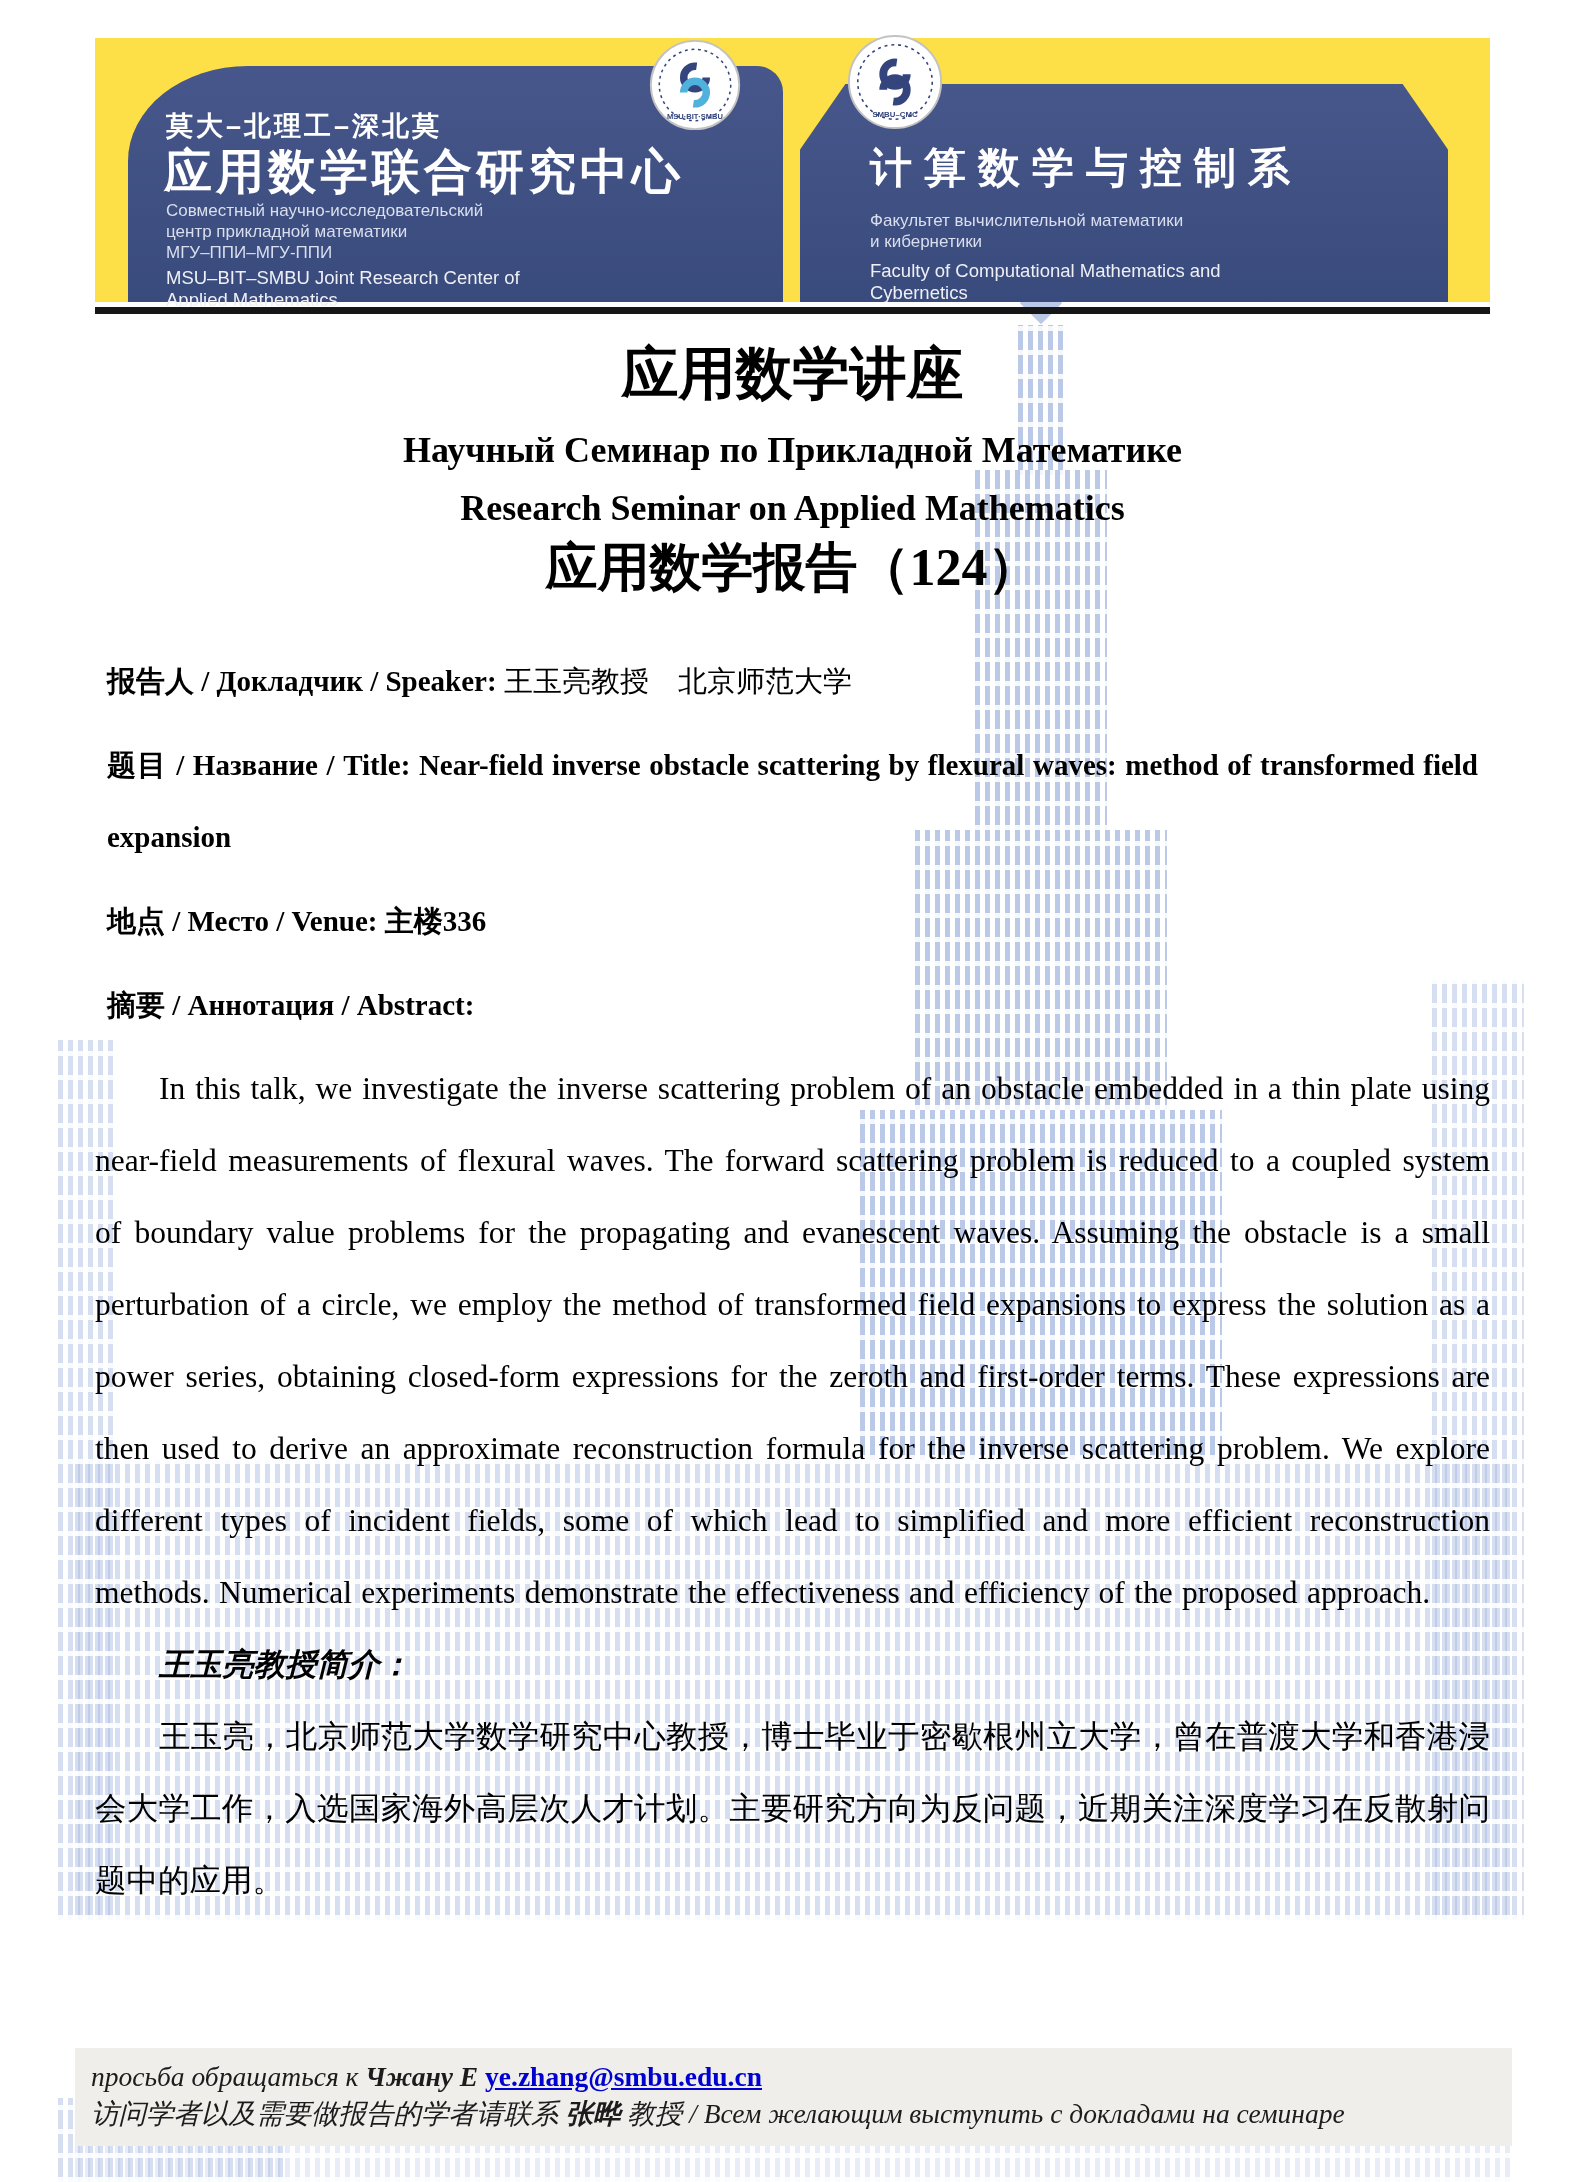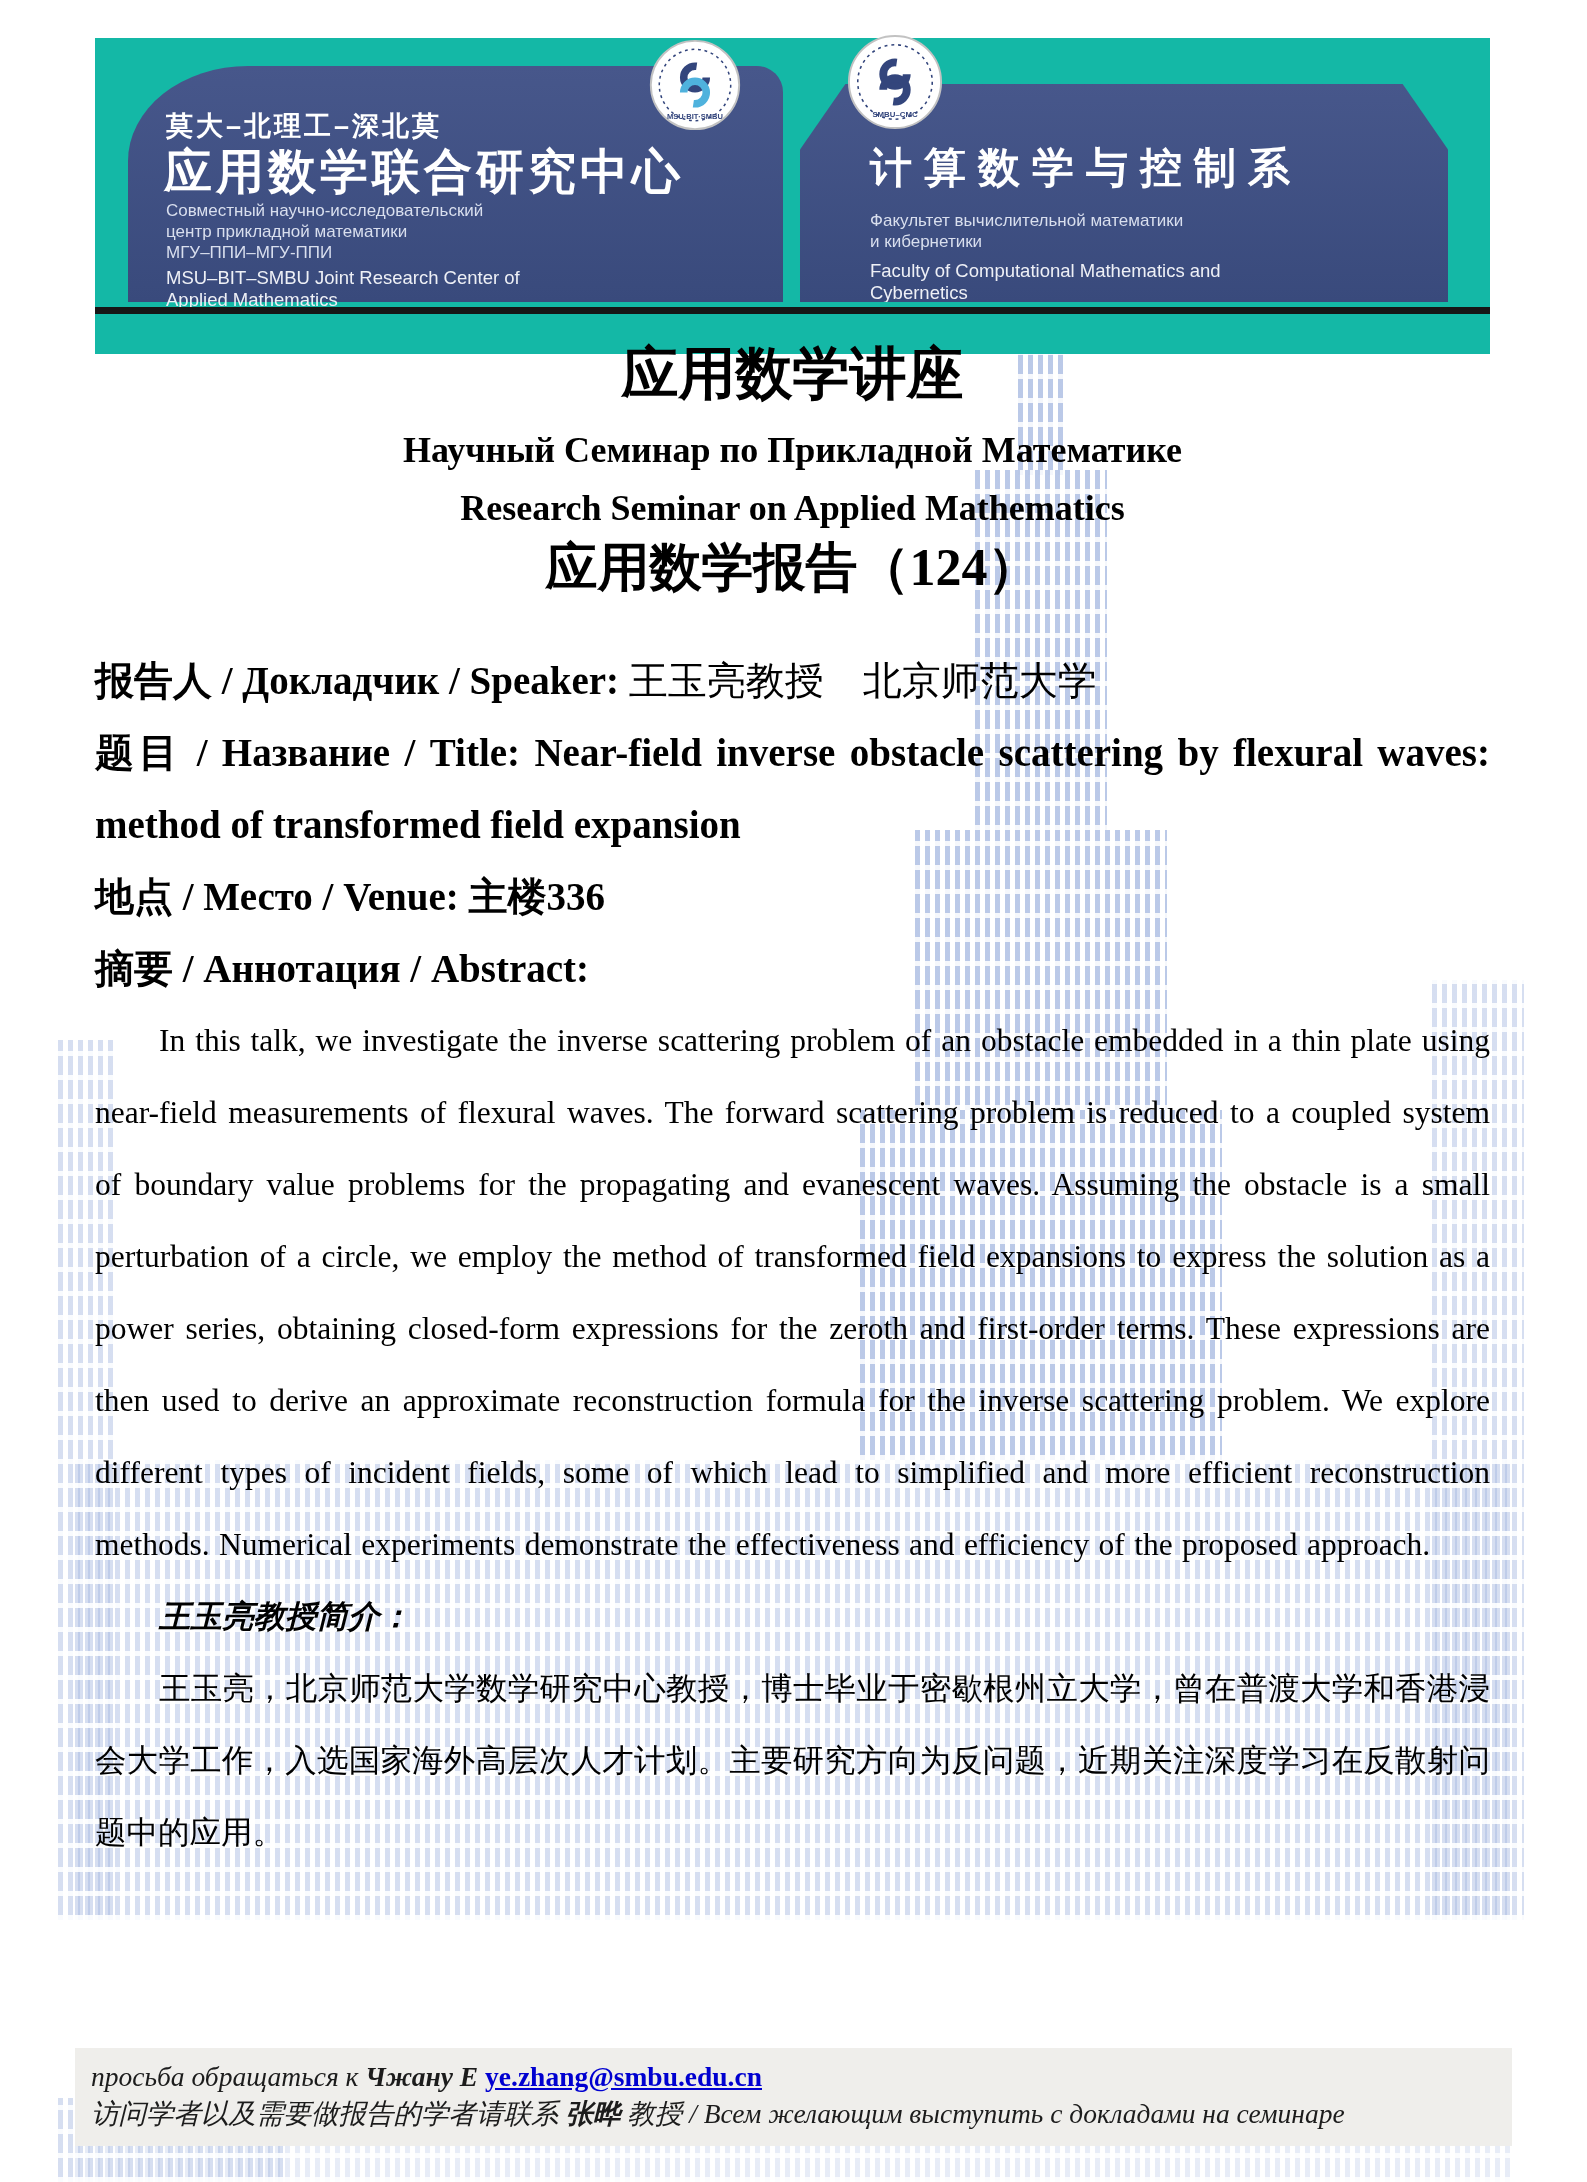--- a/index.html
+++ b/index.html
@@ -18,22 +18,22 @@
   }
   .wm.light { opacity:.6; }
   .wm.faint { opacity:.35; }
   .wm-star {
     position:absolute; z-index:0; left:1026px; top:288px; width:30px; height:30px;
     transform:rotate(45deg); background:rgba(164,183,224,.75);
   }
 
   
   .header-panel {
-    position:absolute; z-index:1; left:95px; top:38px; width:1395px; height:316px;
-    background:#14b8a6;
+    position:absolute; z-index:1; left:95px; top:38px; width:1395px; height:264px;
+    background:#fde047;
   }
   .banner { position:absolute; color:#fff; background:linear-gradient(180deg,#47578b,#394a7c); }
   .banner-left  { left:33px;  top:28px; width:655px; height:236px; border-radius:120px 26px 0 0 / 95px 26px 0 0; }
   .banner-right { left:705px; top:46px; width:648px; height:218px;
                   clip-path:polygon(0 30%, 7% 0, 93% 0, 100% 30%, 100% 100%, 0 100%); }
   .banner span { position:absolute; font-family:"Liberation Sans","DejaVu Sans",sans-serif; }
   .bl-tagline { left:38px; top:42px;  font-size:27px; font-weight:bold; letter-spacing:3px; }
   .bl-title   { left:36px; top:74px;  font-size:48px; font-weight:bold; letter-spacing:4px; }
   .bl-ru      { left:38px; top:134px; font-size:17px;   line-height:21px; color:#d9dfee; white-space:pre-line; }
   .bl-en      { left:38px; top:201px; font-size:18.5px; line-height:22px; color:#eef0f6; white-space:pre-line; }
@@ -50,21 +50,21 @@
 
   
   .content { position:absolute; z-index:1; left:95px; top:322px; width:1395px; }
   .titles { text-align:center; }
   .t-zh     { font-size:57px; font-weight:bold; margin:14px 0 4px; }
   .t-ru     { font-size:36px; font-weight:bold; margin:16px; }
   .t-en     { font-size:36px; font-weight:bold; margin:0; }
   .t-series { font-size:52px; font-weight:bold; margin:4px 0 0; }
 
   .details { margin-top:42px; }
-  .row { font-size:39px; line-height:72px; margin:0; text-align:justify; }
+  .row { font-size:29px; line-height:72px; margin:12px; text-align:justify; }
   .row .lbl { font-weight:bold; }
   .row .val-bold { font-weight:bold; }
 
   .para {
     font-size:31.5px; line-height:72px; margin:0;
     text-align:justify; text-indent:64px; word-spacing:1.5px;
   }
   .bio-heading { font-size:31.5px; line-height:72px; margin:0; font-weight:bold; text-indent:64px;font-style:italic; }
 
   

